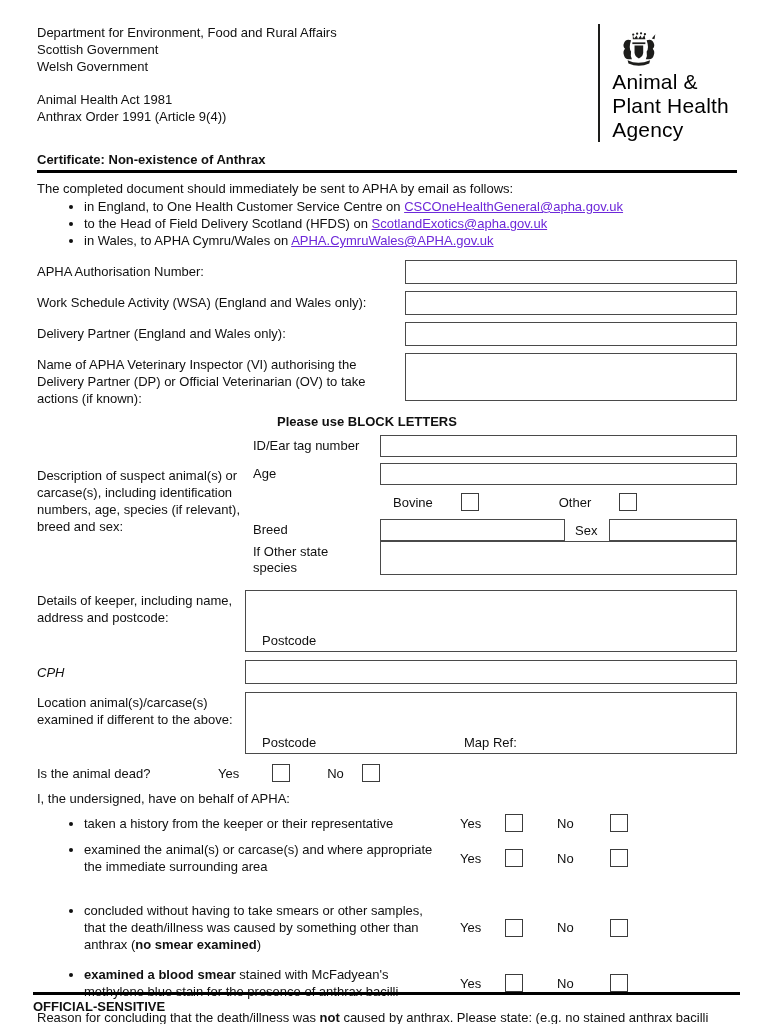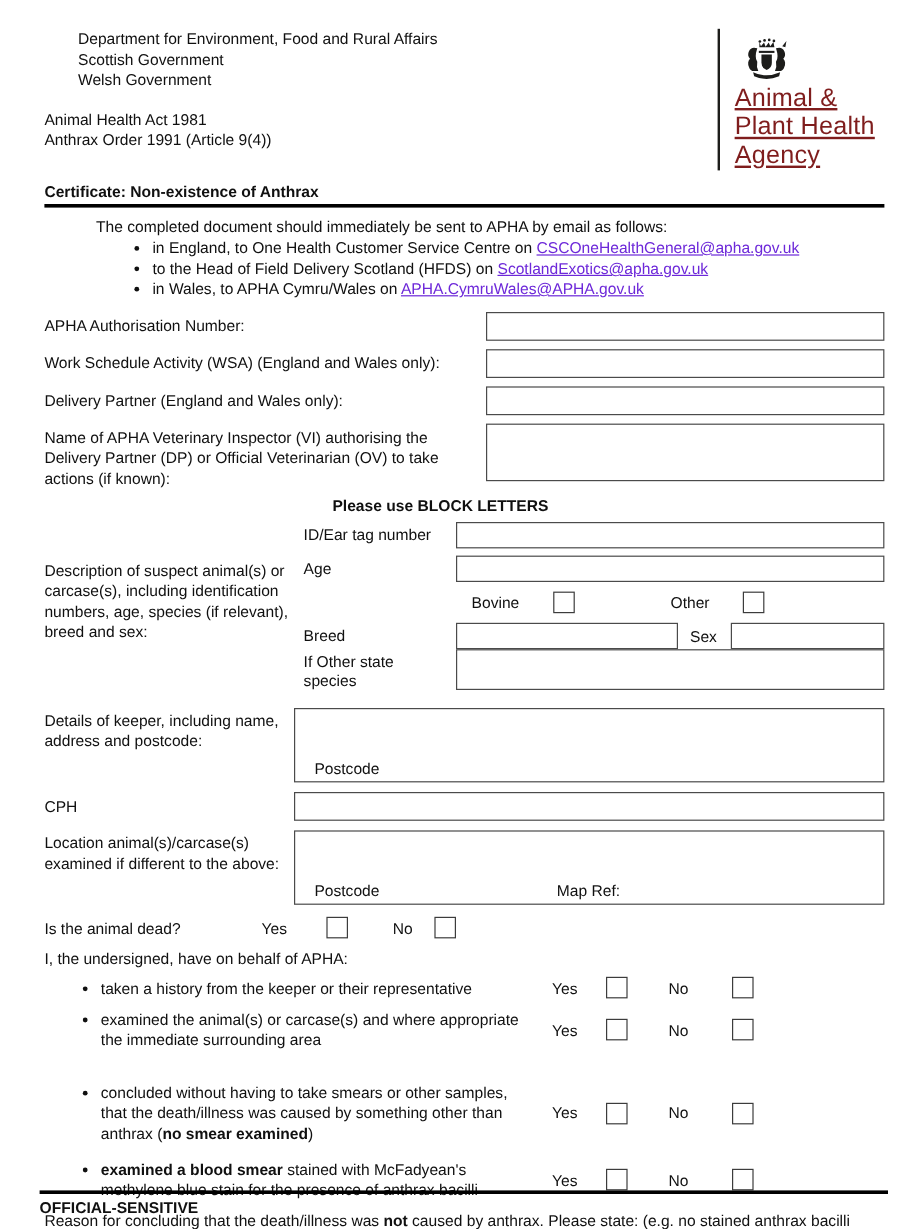--- a/index.html
+++ b/index.html
@@ -9,41 +9,41 @@
     min-height: 1024px;
     font-family: "Liberation Sans", "DejaVu Sans", sans-serif;
     font-size: 13px;
     color: #101010;
     padding: 24px 33px 8px 37px;
     position: relative;
   }
 
   
   .header { display: flex; justify-content: space-between; align-items: flex-start; }
-  .dept-block div { line-height: 17px; margin-left: 28px; }
+  .dept-block div { line-height: 17px; }
   .acts-block { margin-top: 16px; }
   .acts-block div { line-height: 17px; }
 
   .logo { display: flex; align-items: stretch; margin-right: 8px; }
   .logo-bar { width: 2px; background: #1d1d1b; margin-right: 12px; }
   .logo-body { padding-top: 4px; }
   .logo-crest { display: block; margin-bottom: 2px; }
-  .logo-text { font-size: 21px; line-height: 24px; color: #7f1d1d; letter-spacing: 0.2px; text-decoration: underline; }
+  .logo-text { font-size: 21px; line-height: 24px; color: #000000; letter-spacing: 0.2px; }
 
   
   .page-title {
     margin-top: 10px;
     font-size: 13px;
     font-weight: bold;
     padding-bottom: 3px;
     border-bottom: 3px solid #000;
   }
 
   
-  .instructions { margin-top: 7px; margin-left: 43px; }
+  .instructions { margin-top: 7px; }
   .instructions p { line-height: 17px; }
   .instructions ul { margin-top: 1px; padding-left: 47px; }
   .instructions li { line-height: 17px; }
   a.email-link { color: #6d28d9; text-decoration: underline; cursor: pointer; }
 
   
   .box {
     border: 1px solid #4a4a4a;
     background: #fff;
   }
@@ -82,21 +82,21 @@
   .sex-label { padding: 0 12px 0 10px; }
   .sex-input { flex: 1; height: 22px; }
 
   
   .addr-section { display: flex; margin-top: 8px; }
   .addr-label { width: 208px; padding-right: 10px; padding-top: 2px; line-height: 17px; }
   .addr-box { flex: 1; height: 62px; position: relative; }
   .addr-box .pc { position: absolute; left: 16px; bottom: 3px; }
   .addr-box .mr { position: absolute; left: 218px; bottom: 3px; }
   .cph-row { display: flex; margin-top: 8px; align-items: center; }
-  .cph-row .addr-label { padding-top: 0; }
+  .cph-row .addr-label { padding-top: 0; font-style: italic; }
   .cph-input { flex: 1; height: 24px; }
 
   
   .dead-row { display: flex; align-items: center; margin-top: 10px; }
   .dead-row .q { width: 181px; }
   .dead-row .yn-label { display: inline-block; }
   .dead-row .g1 { width: 33px; } .dead-row .g2 { width: 37px; } .dead-row .g3 { width: 18px; }
 
   
   .undersigned { margin-top: 9px; }

